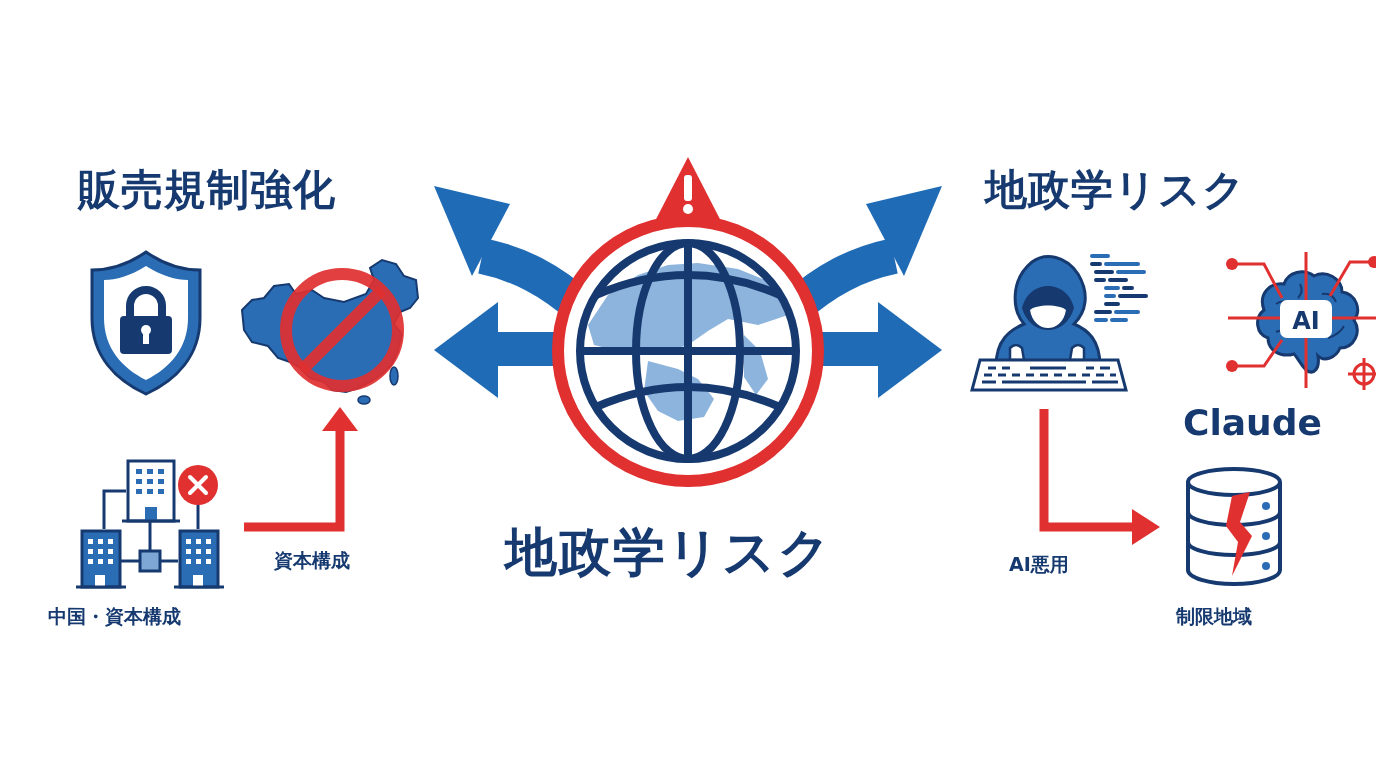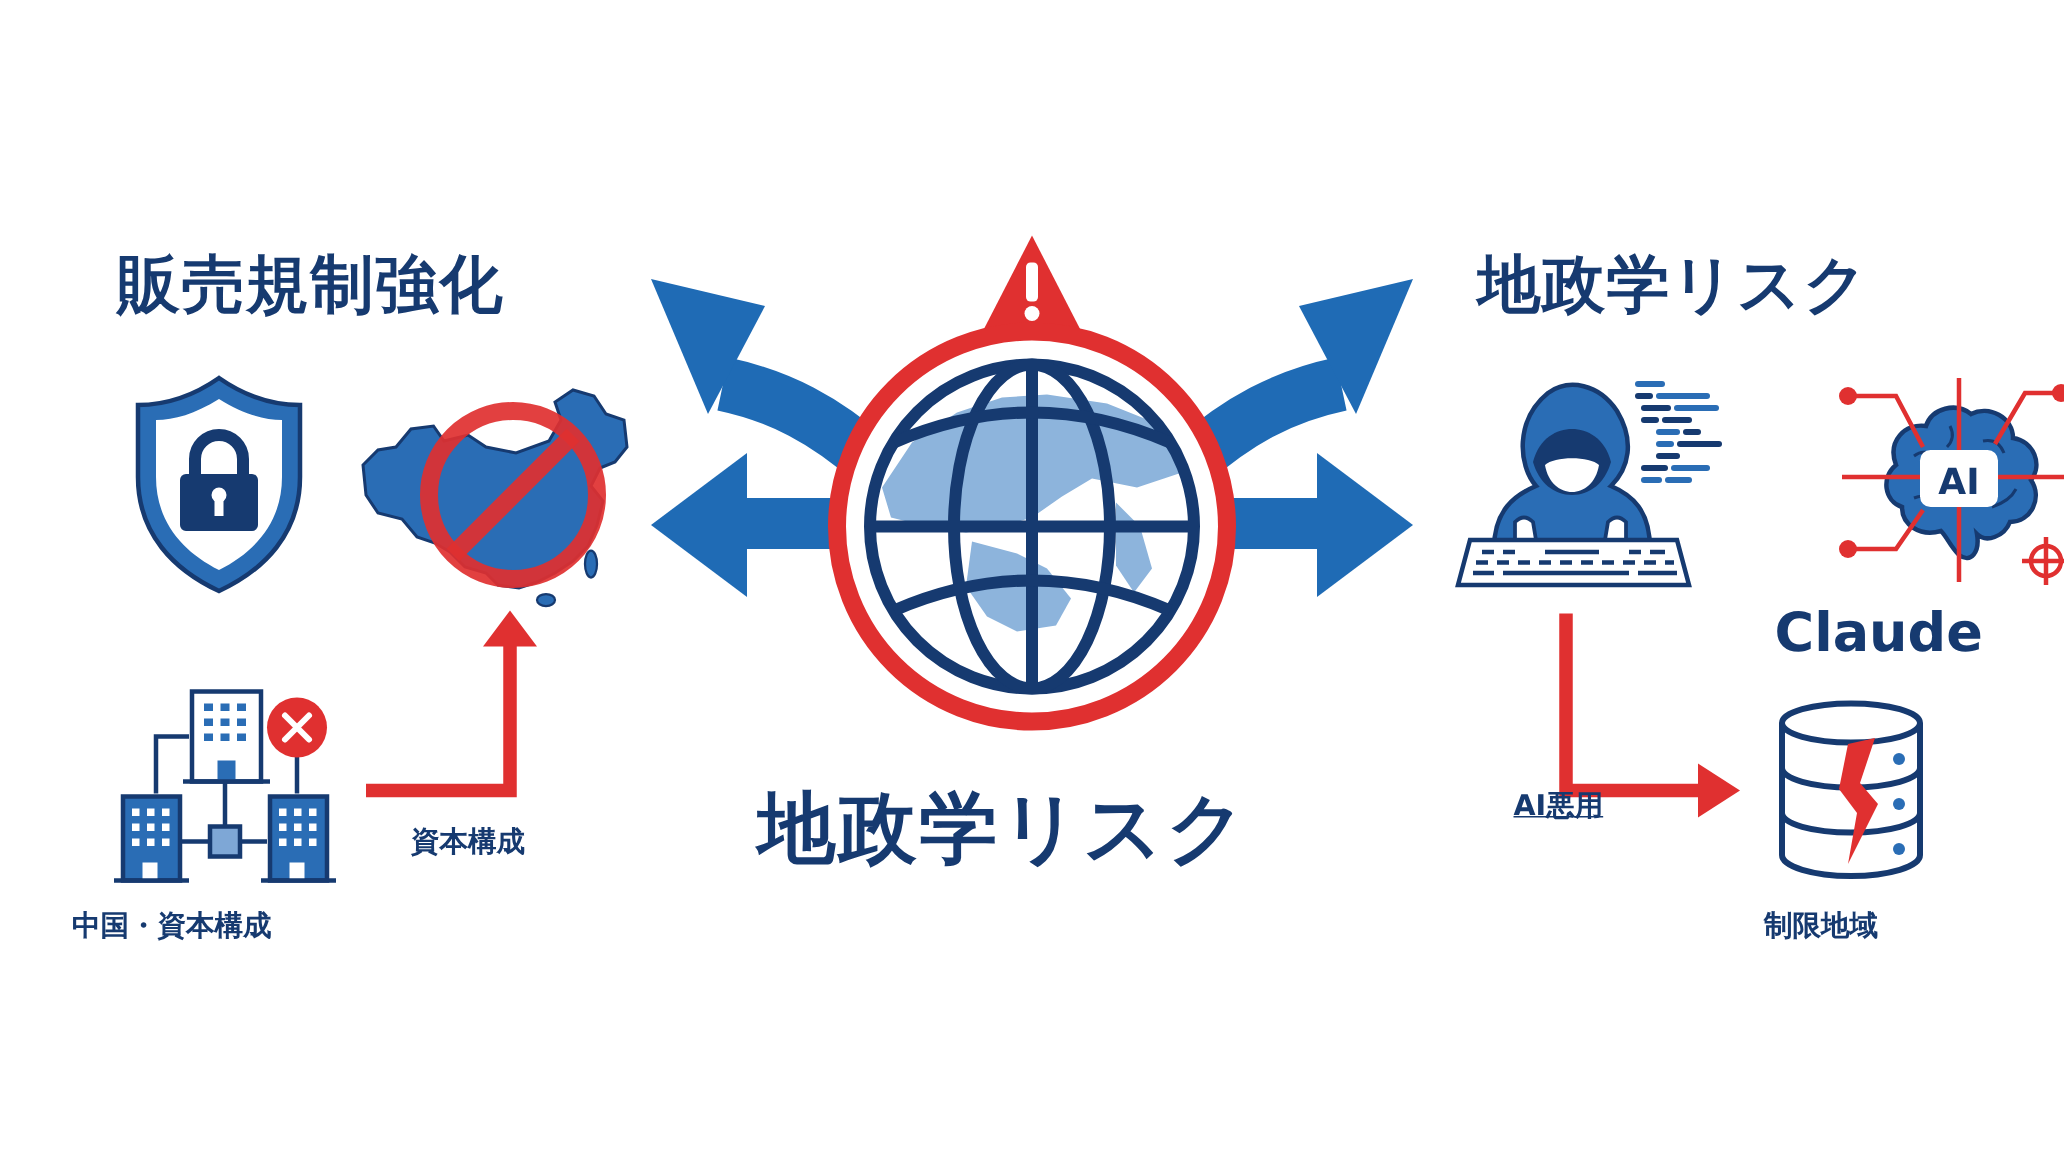--- a/index.html
+++ b/index.html
@@ -253,21 +253,21 @@
   </svg>
 </div>
 <div class="abs label" style="left:1183px; top:402px; font-size:36px;">Claude</div>
 
 <div class="abs" style="left:1036px; top:405px;">
   <svg width="130" height="140" viewBox="0 0 130 140">
     <polyline points="8,4 8,122 100,122" fill="none" stroke="#e03030" stroke-width="9"></polyline>
     <polygon points="96,104 124,122 96,140" fill="#e03030"></polygon>
   </svg>
 </div>
-<div class="abs label" style="left:1009px; top:524px;text-decoration:underline;">AI悪用</div>
+<div class="abs label" style="left:1009px; top:552px;">AI悪用</div>
 
 <div class="abs" style="left:1184px; top:466px;">
   <svg width="100" height="122" viewBox="0 0 100 122">
     <path d="M4 16 L4 104 A46 14 0 0 0 96 104 L96 16" fill="#fff" stroke="#163a70" stroke-width="4"></path>
     <ellipse cx="50" cy="16" rx="46" ry="13" fill="#fff" stroke="#163a70" stroke-width="4"></ellipse>
     <path d="M4 46 A46 13 0 0 0 96 46" fill="none" stroke="#163a70" stroke-width="4"></path>
     <path d="M4 76 A46 13 0 0 0 96 76" fill="none" stroke="#163a70" stroke-width="4"></path>
     <circle cx="82" cy="40" r="4" fill="#2a6db5"></circle>
     <circle cx="82" cy="70" r="4" fill="#2a6db5"></circle>
     <circle cx="82" cy="100" r="4" fill="#2a6db5"></circle>

